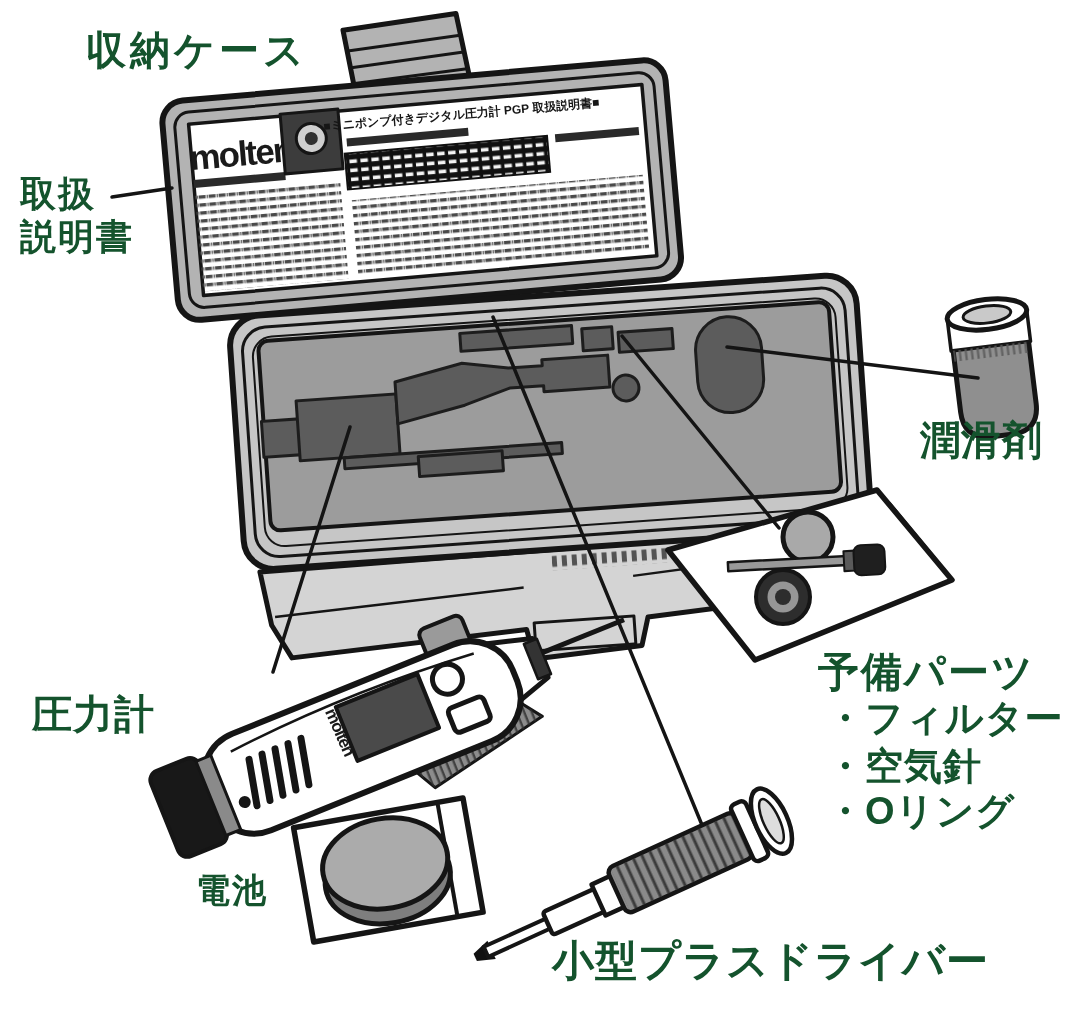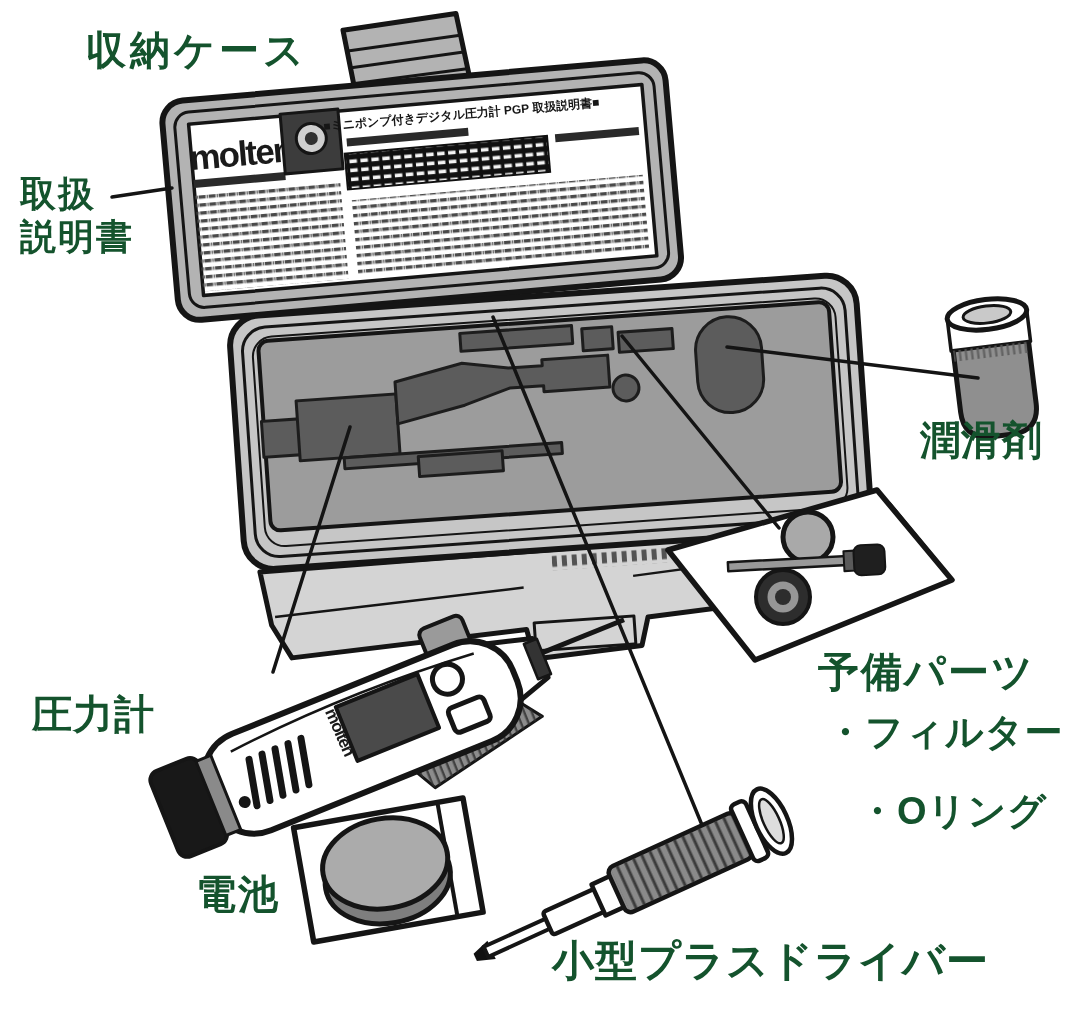--- a/index.html
+++ b/index.html
@@ -9,27 +9,27 @@
   }
   .stage svg{position:absolute;left:0;top:0;}
   .label{
     position:absolute;font-weight:bold;color:#14532d;white-space:nowrap;
     font-family:"Liberation Sans","DejaVu Sans",sans-serif;line-height:1.2;
   }
   .lbl-case{left:86px;top:26px;font-size:40px;letter-spacing:4px;}
   .lbl-manual{left:20px;top:172px;font-size:36px;letter-spacing:2px;}
   .lbl-lubricant{left:920px;top:416px;font-size:40px;letter-spacing:1px;}
   .lbl-gauge{left:32px;top:690px;font-size:40px;letter-spacing:1px;}
-  .lbl-battery{left:196px;top:870px;font-size:40px;letter-spacing:2px;}
+  .lbl-battery{left:196px;top:870px;font-size:34px;letter-spacing:2px;}
   .lbl-screwdriver{left:552px;top:936px;font-size:42px;letter-spacing:1px;}
   .lbl-spare-title{left:818px;top:648px;font-size:41px;letter-spacing:2px;text-align:right;}
   .lbl-spare-item{left:826px;font-size:38px;letter-spacing:1px;}
-  .lbl-spare-item.i0{top:696px;margin-top:14px;}
+  .lbl-spare-item.i0{top:696px;}
   .lbl-spare-item.i1{top:744px;}
-  .lbl-spare-item.i2{top:789px;margin-left:32px;}
+  .lbl-spare-item.i2{top:789px;}
 </style>
 </head>
 <body>
 
 <div class="stage">
 
 <svg width="1080" height="1017" viewBox="0 0 1080 1017">
   <defs>
     <pattern id="p-fine" width="10" height="8" patternUnits="userSpaceOnUse">
       <rect x="0" y="2" width="6.6" height="3.4" fill="#4a4a4a"></rect>
@@ -209,15 +209,16 @@
 <div class="label lbl-manual">
   <div>取扱</div>
   <div>説明書</div>
 </div>
 <div class="label lbl-lubricant">潤滑剤</div>
 <div class="label lbl-gauge">圧力計</div>
 <div class="label lbl-battery">電池</div>
 <div class="label lbl-screwdriver">小型プラスドライバー</div>
 <div class="label lbl-spare-title">予備パーツ</div>
 <div class="label lbl-spare-item i0">・フィルター</div>
+<div class="label lbl-spare-item i1">・空気針</div>
 <div class="label lbl-spare-item i2">・Oリング</div>
 
 </div>
 
 </body></html>

